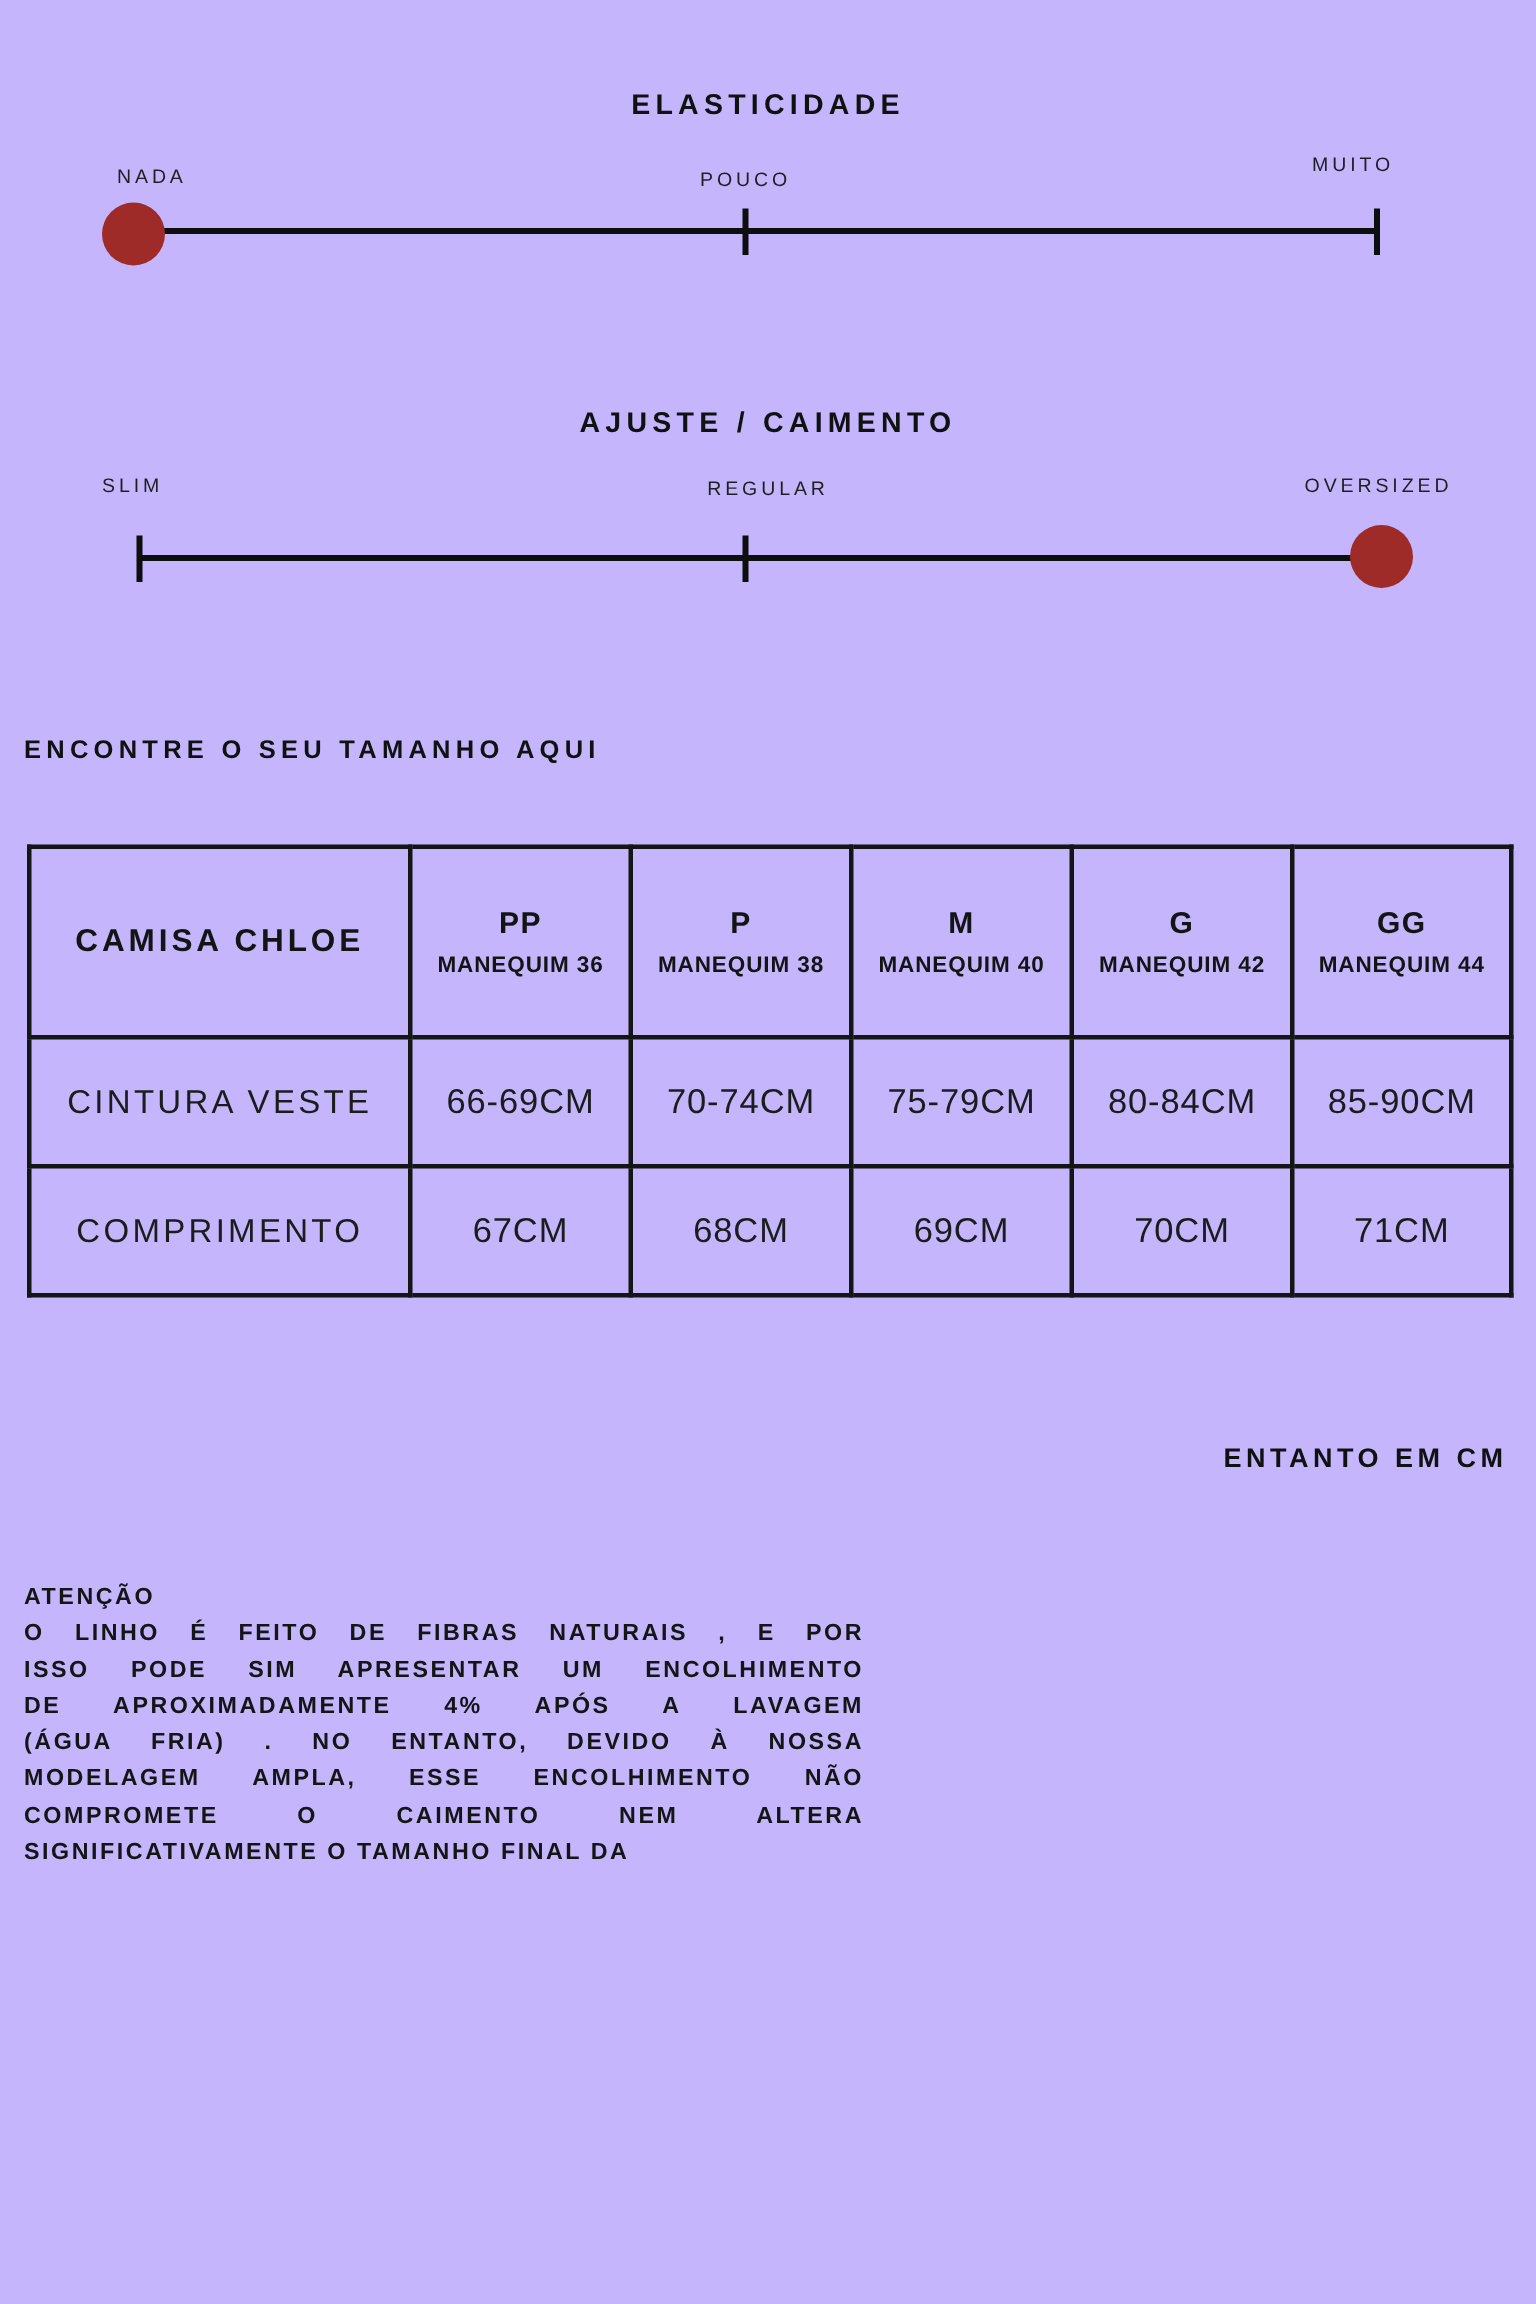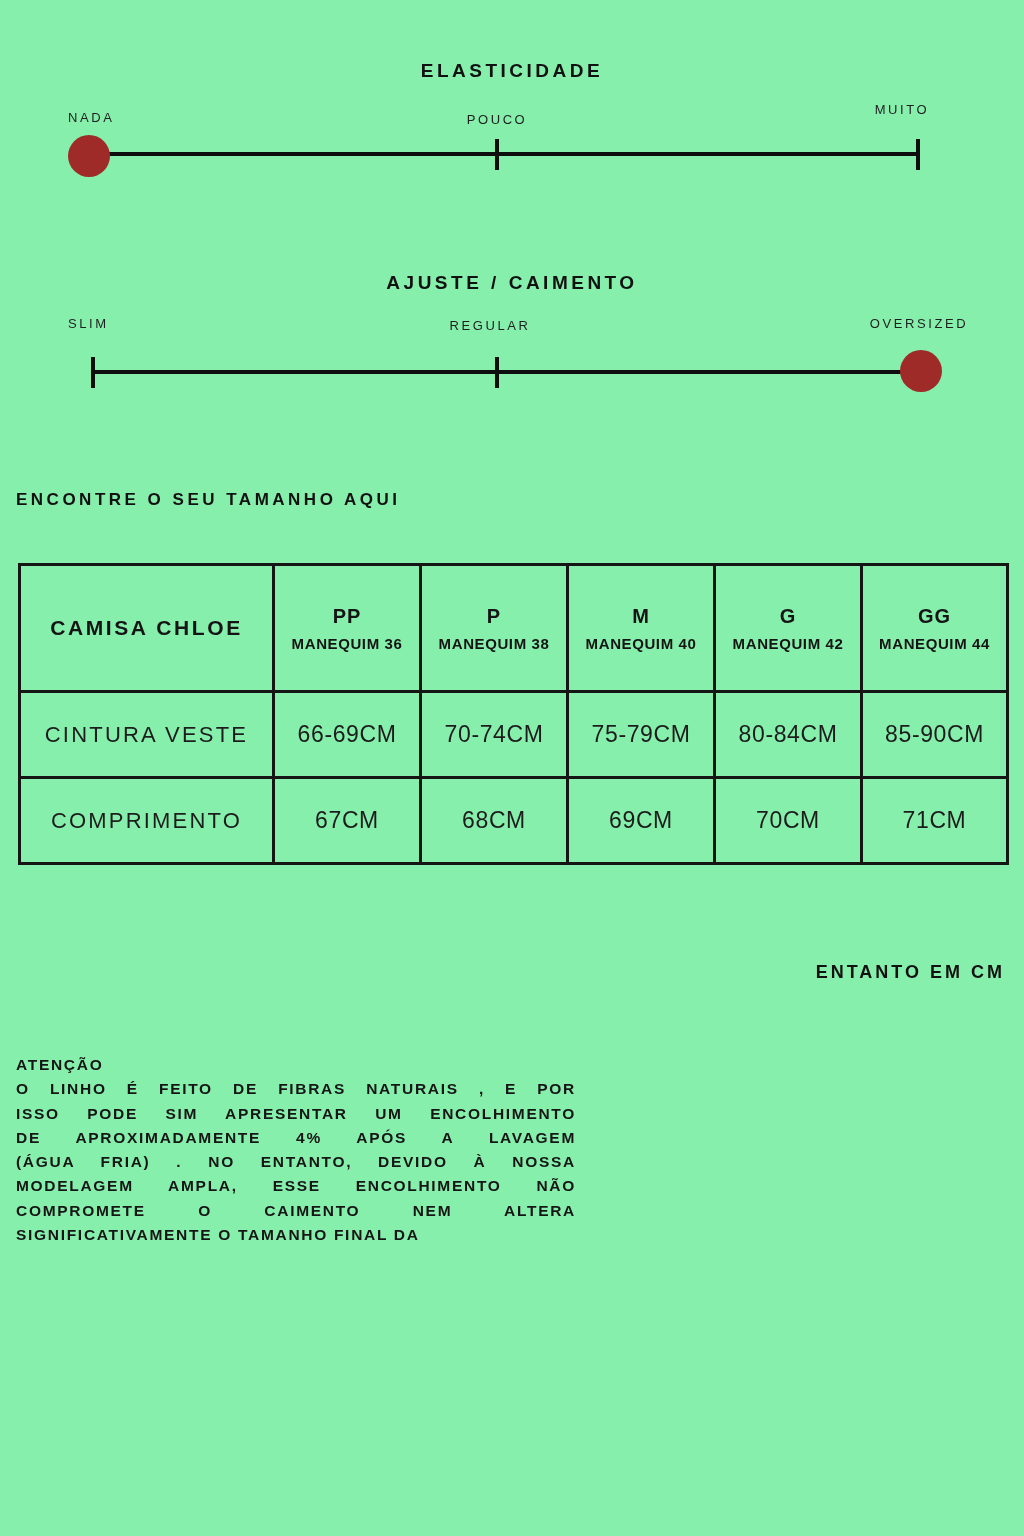--- a/index.html
+++ b/index.html
@@ -1,21 +1,21 @@
 <!DOCTYPE html>
 <html><head>
 <meta charset="utf-8">
 <style>
   * { margin: 0; padding: 0; box-sizing: border-box; }
   html, body { background: #ffffff; }
   .page {
     position: relative;
     width: 1024px;
     height: 1536px;
-    background: #86efac;
+    background: #c4b5fd;
     font-family: "Liberation Sans", "DejaVu Sans", sans-serif;
     color: #161616;
     overflow: hidden;
   }
 
   
   .slider-title {
     position: absolute;
     left: 0; right: 0;
     text-align: center;
@@ -144,35 +144,35 @@
   }
 </style>
 </head>
 <body>
 
 <div class="page">
 
   <section>
     <h2 class="slider-title" style="top:60px">ELASTICIDADE</h2>
 
-    <span class="slider-label" style="left:68px; top:110px">NADA</span>
+    <span class="slider-label" style="left:78px; top:110px">NADA</span>
     <span class="slider-label centered" style="left:497px; top:112px">POUCO</span>
     <span class="slider-label centered" style="left:902px; top:102px">MUITO</span>
 
     <div class="track" style="left:89px; top:152px; width:831px"></div>
     <div class="tick" style="left:495px; top:139px"></div>
     <div class="tick" style="left:916px; top:139px"></div>
     <div class="dot" style="left: 68px; top: 135px; background: rgb(159, 43, 40);"></div>
   </section>
 
   <section>
     <h2 class="slider-title" style="top:272px">AJUSTE / CAIMENTO</h2>
 
     <span class="slider-label" style="left:68px; top:316px">SLIM</span>
-    <span class="slider-label centered" style="left:490px; top:318px">REGULAR</span>
+    <span class="slider-label centered" style="left:512px; top:318px">REGULAR</span>
     <span class="slider-label centered" style="left:919px; top:316px">OVERSIZED</span>
 
     <div class="track" style="left:93px; top:370px; width:828px"></div>
     <div class="tick" style="left:91px; top:357px"></div>
     <div class="tick" style="left:495px; top:357px"></div>
     <div class="dot" style="left: 900px; top: 350px; background: rgb(159, 43, 40);"></div>
   </section>
 
   <h1 class="section-heading">ENCONTRE O SEU TAMANHO AQUI</h1>
 

